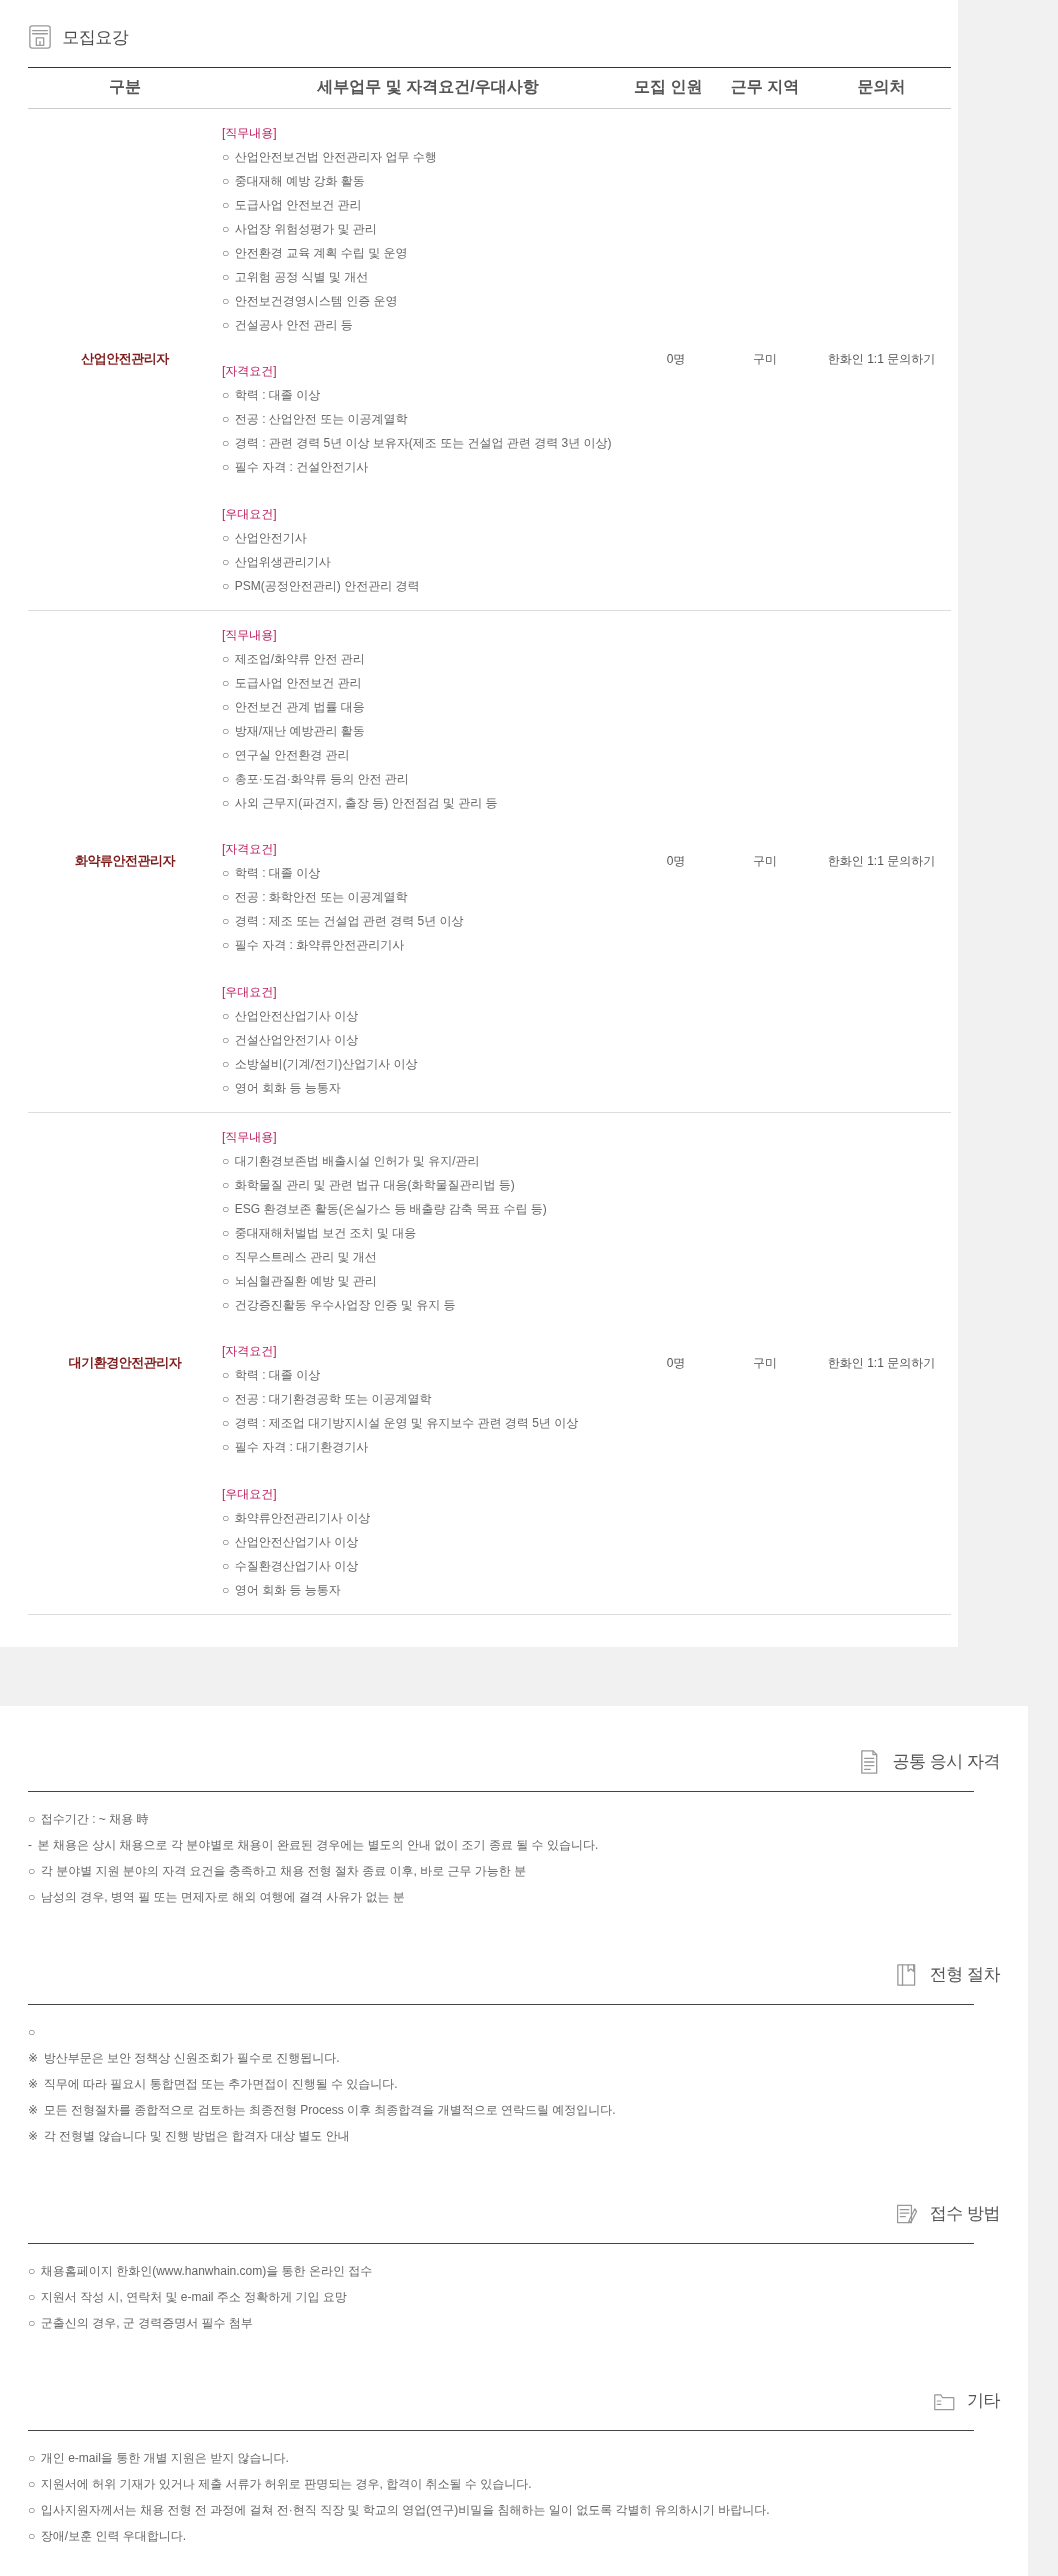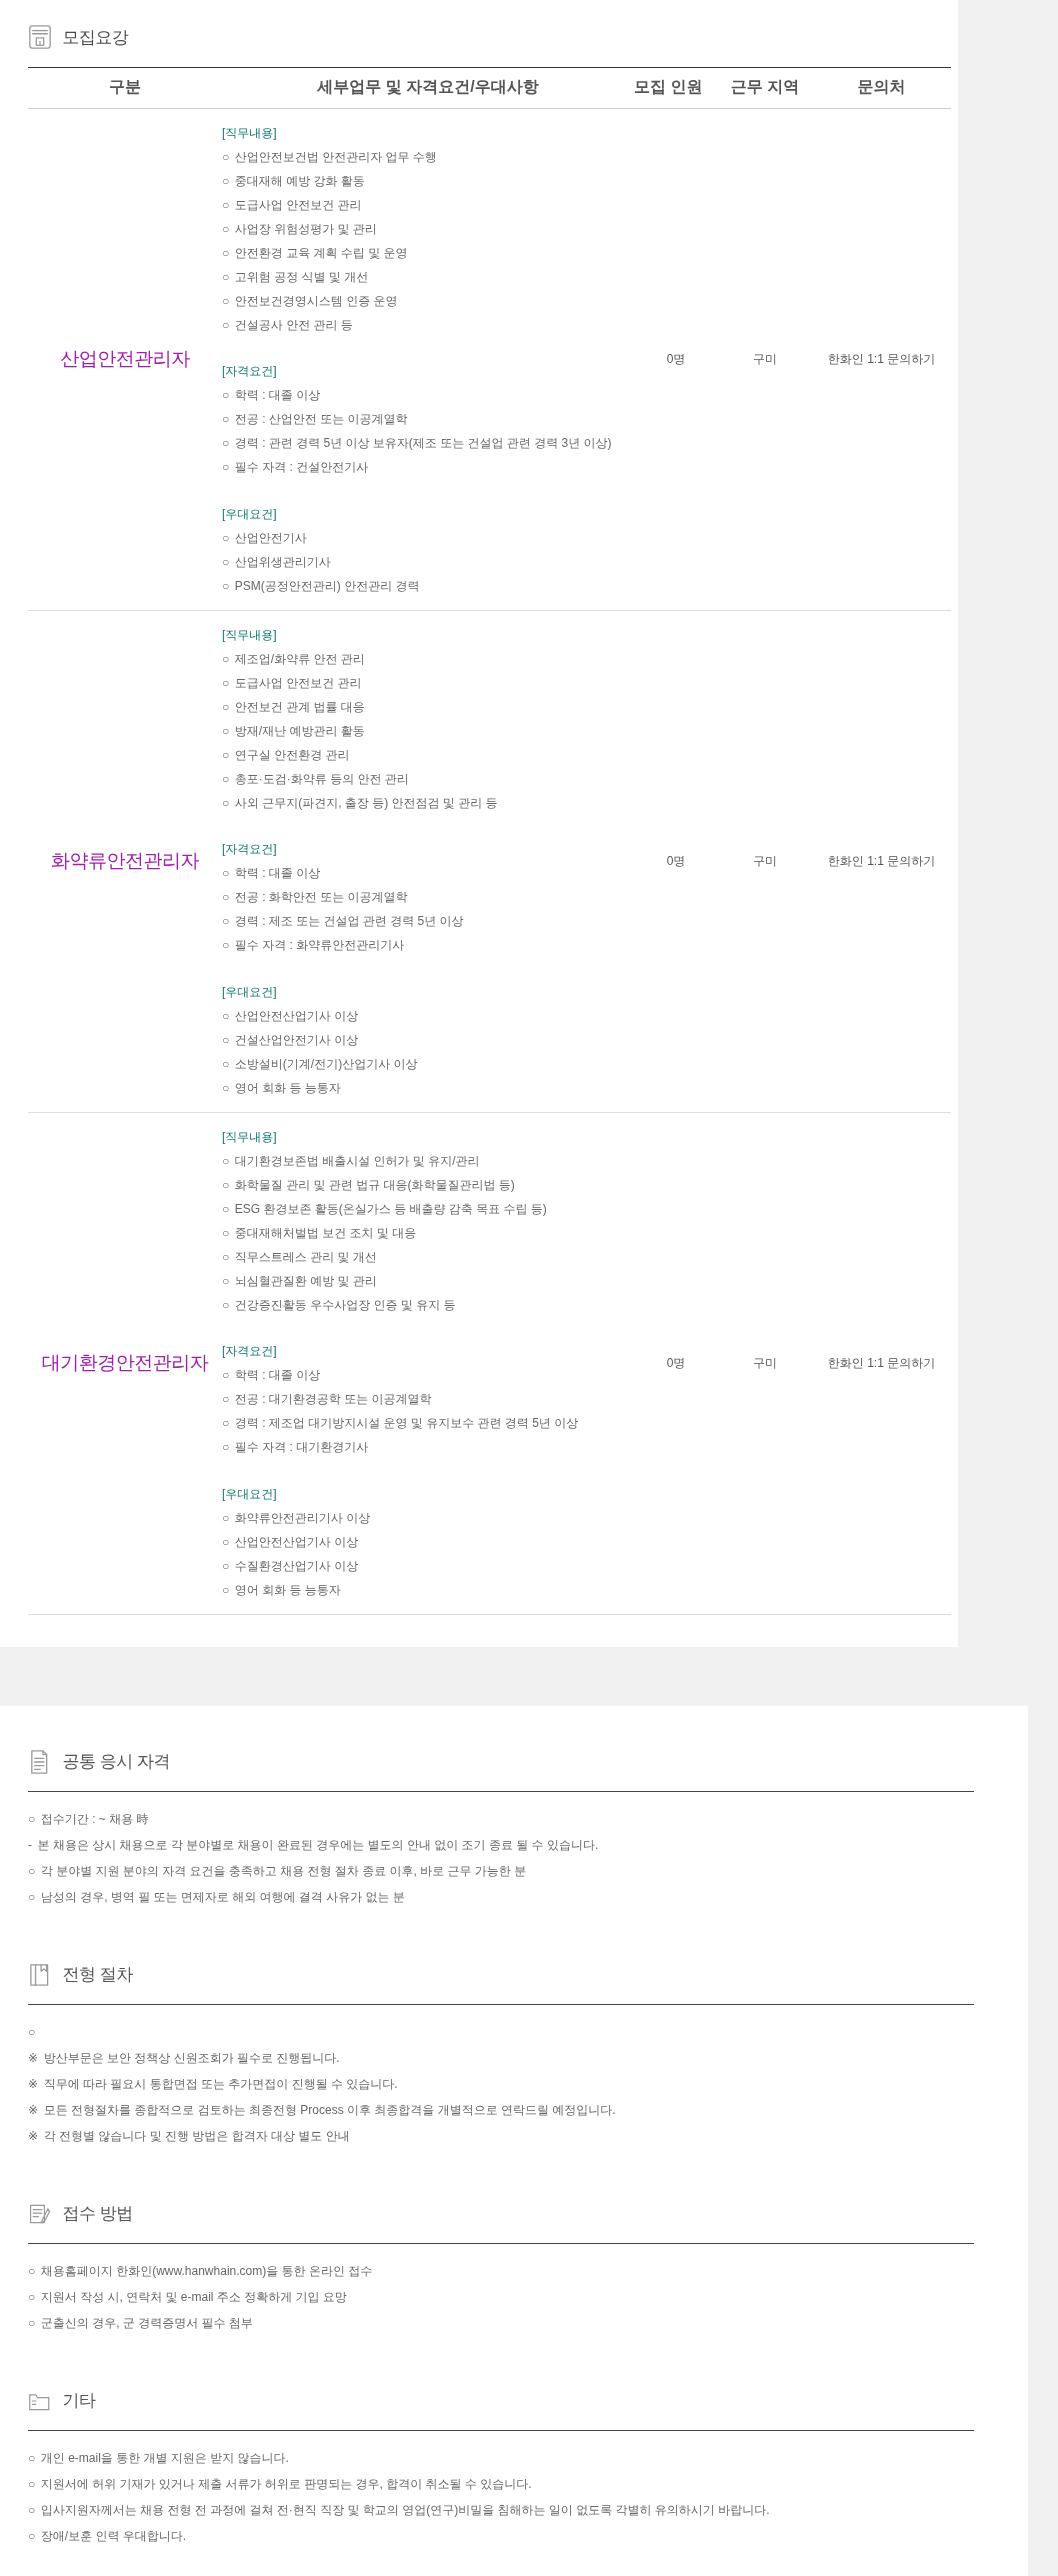--- a/index.html
+++ b/index.html
@@ -32,40 +32,40 @@
   .c-detail{width:412px;}
   .c-count{width:84px;text-align:left;}
   .c-loc{width:94px;text-align:center;}
   .c-contact{width:139px;text-align:center;}
 
   .t-row{
     display:flex;border-bottom:0.9px solid #ddd;
     padding:12px 0;font-size:12px;line-height:24px;
   }
   .t-row .cell{display:flex;align-items:center;justify-content:center;color:#555;}
-  .t-row .c-cat{color:#a21caf;font-weight:normal;font-size:19px;letter-spacing:-0.5px;}
+  .t-row .c-cat{color:#7f1d1d;font-weight:bold;font-size:13px;letter-spacing:-0.5px;}
   .detail-section{margin-bottom:22.5px;}
   .detail-section:last-child{margin-bottom:0;}
-  .d-heading{color:#0f766e;}
+  .d-heading{color:#be185d;}
   .d-item{display:flex;align-items:flex-start;color:#666;}
   .d-item .marker{margin-right:5.6px;flex:0 0 auto;}
   .c-contact.cell{cursor:pointer;}
 
   
   .bottom-panel{
     width:1028px;
     background:#ffffff;
     margin-top:59px;
     box-sizing:border-box;
     padding:43px 28px 24px 28px;
     min-height:872px;
   }
   .info-section{margin-bottom:52px;}
   .info-section:last-child{margin-bottom:0;}
-  .sec-head{display:flex;align-items:center;gap:12px;}
+  .sec-head{display:flex;align-items:center;gap:12px;justify-content:flex-end;}
   .sec-icon{width:22.5px;height:26px;display:inline-flex;}
   .sec-title{font-size:17px;color:#555;letter-spacing:-0.5px;}
   .sec-rule{width:946px;border-top:1.9px solid #444;margin-top:16px;}
   .sec-lines{padding-top:14px;}
   .line{display:flex;font-size:12px;line-height:26px;color:#666;}
   .line .marker{margin-right:5.6px;flex:0 0 auto;}
 
   svg.icon{stroke:#999;fill:none;stroke-width:1.4;stroke-linecap:round;stroke-linejoin:round;}
 </style>
 </head>

